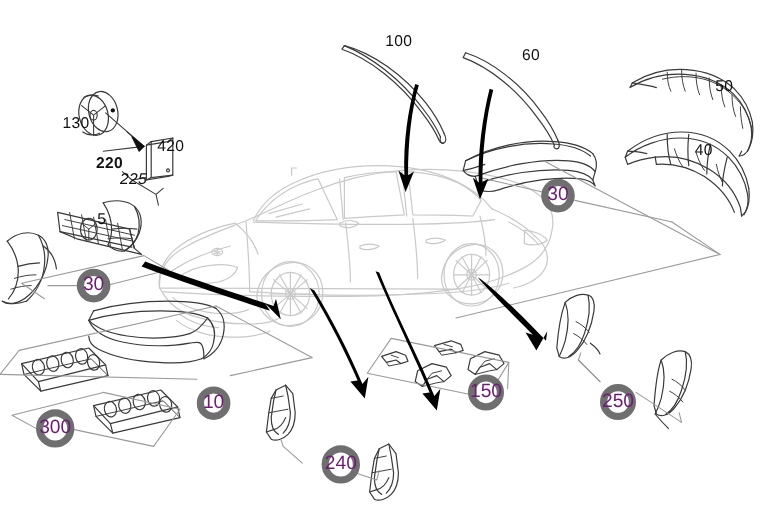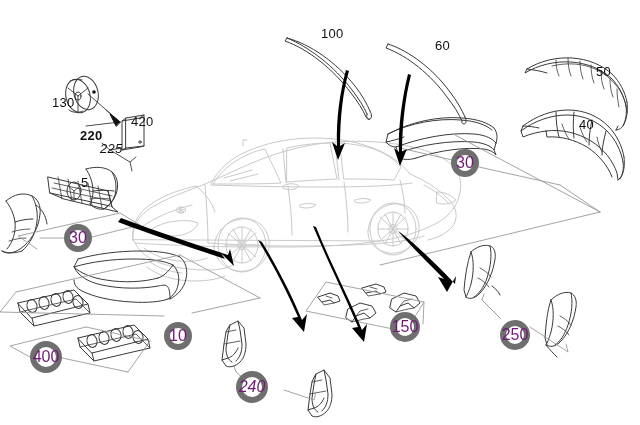--- a/index.html
+++ b/index.html
@@ -435,19 +435,19 @@
       <div class="plain-label" style="left: 321px; top: 26px;">100</div>
       <div class="plain-label" style="left: 423px; top: 38px; margin-left: 12px;">60</div>
       <div class="plain-label" style="left: 596px; top: 64px;">50</div>
       <div class="plain-label" style="left: 579px; top: 117px;">40</div>
     </div>
 
   <div id="circle-callout-host">
       <div class="circle-callout" style="left: 451px; top: 149px; width: 28px; height: 28px; border-color: rgb(111, 111, 111);">30</div>
       <div class="circle-callout" style="left: 64px; top: 224px; width: 28px; height: 28px; border-color: rgb(111, 111, 111);">30</div>
       <div class="circle-callout" style="left: 164px; top: 302px; width: 28px; height: 28px; border-color: rgb(111, 111, 111); margin-top: 20px;">10</div>
-      <div class="circle-callout" style="left: 30px; top: 341px; width: 32px; height: 32px; border-color: rgb(111, 111, 111);">400</div>
-      <div class="circle-callout" style="left: 236px; top: 371px; width: 32px; height: 32px; border-color: rgb(111, 111, 111); font-style: italic;">240</div>
+      <div class="circle-callout" style="left: 30px; top: 341px; width: 32px; height: 32px; border-color: rgb(111, 111, 111);">300</div>
+      <div class="circle-callout" style="left: 268px; top: 371px; width: 32px; height: 32px; border-color: rgb(111, 111, 111);">240</div>
       <div class="circle-callout" style="left: 390px; top: 312px; width: 30px; height: 30px; border-color: rgb(111, 111, 111); text-align: right;">150</div>
       <div class="circle-callout" style="left: 500px; top: 320px; width: 30px; height: 30px; border-color: rgb(111, 111, 111);">250</div>
     </div>
 
 </div>
 
 </body></html>

